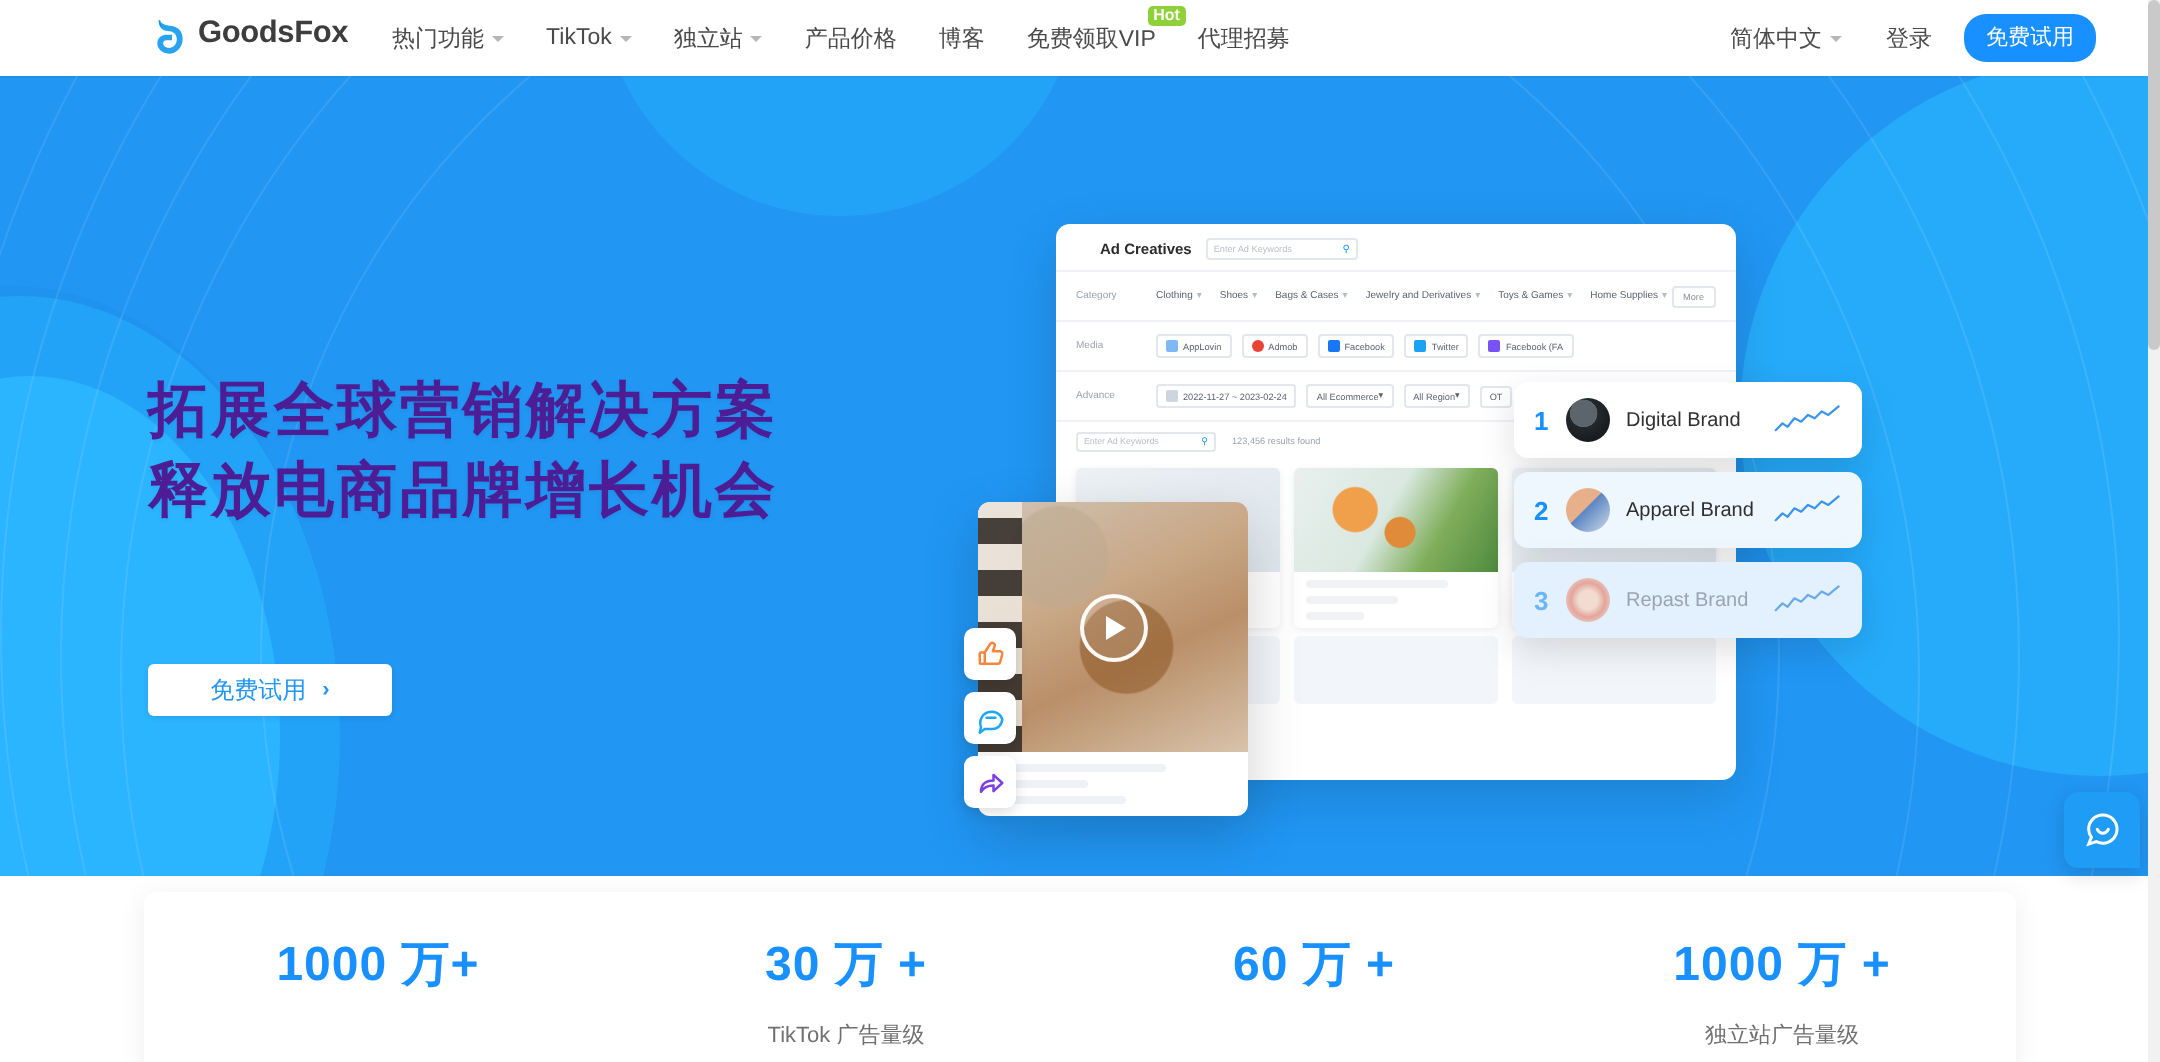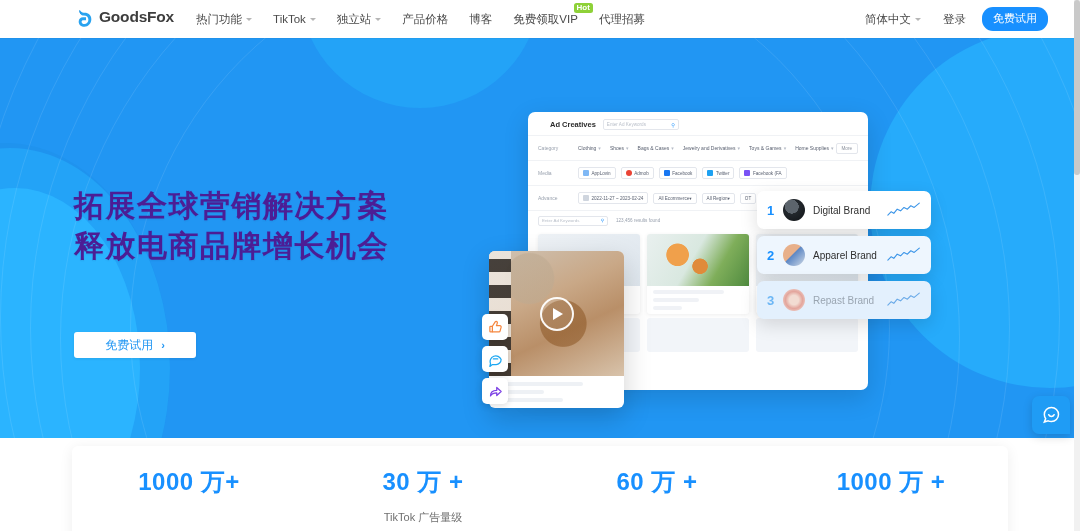--- a/index.html
+++ b/index.html
@@ -502,20 +502,21 @@
     </div>
     <div class="stat">
       <div class="stat-value">30 万 +</div>
       <div class="stat-label">TikTok 广告量级</div>
     </div>
     <div class="stat">
       <div class="stat-value">60 万 +</div>
     </div>
     <div class="stat">
       <div class="stat-value">1000 万 +</div>
+      <div class="stat-label">独立站广告量级</div>
     </div>
   </div>
 
   <div class="navbar">
     <div class="brand">
       <span class="brand-mark">
         <svg width="20" height="22" viewBox="0 0 24 26" fill="none">
           <path d="M5.2 2.4 C5.2 2.4 8.2 5.6 11.6 5.6 C16.2 5.6 19.6 8.6 19.6 13.4
                    C19.6 18.6 15.8 22.4 11.4 22.4 C7.4 22.4 4.4 19.6 4.4 16.2
                    C4.4 13.2 6.6 11 9.6 11 L13.2 11 L13.2 14.4 L9.9 14.4

